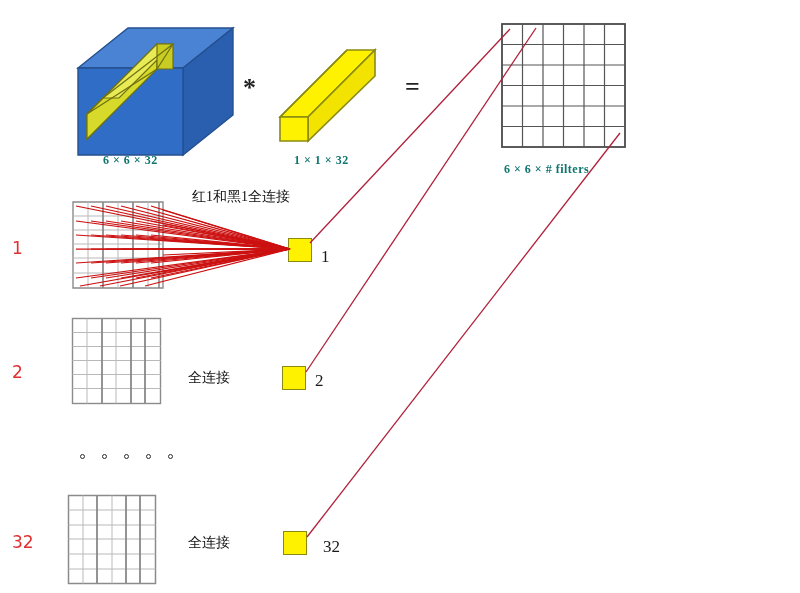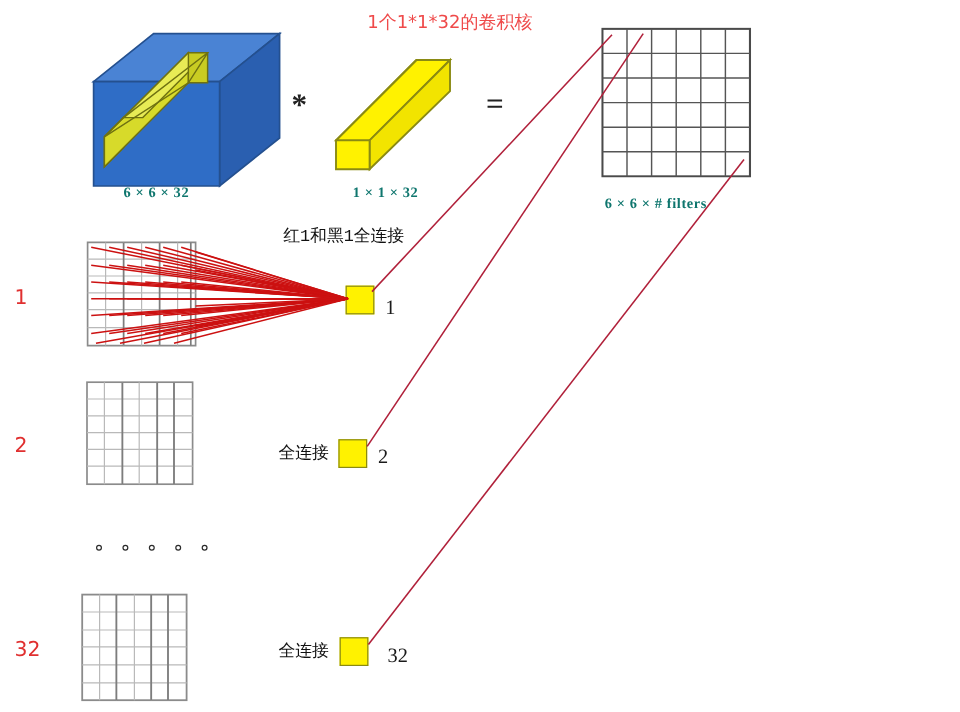--- a/index.html
+++ b/index.html
@@ -31,25 +31,24 @@
     white-space: nowrap;
     letter-spacing: 0.5px;
   }
   .cn-red {
     font-family: "DejaVu Sans", sans-serif;
     font-size: 15px;
     color: #ef4a4a;
     white-space: nowrap;
   }
   .cn-black {
-    font-family: Liberation Mono, monospace;
+    font-family: Liberation Serif, serif;
     font-size: 14px;
     color: #111111;
     white-space: nowrap;
-    margin-left: 44px;
   }
   .row-index {
     font-family: "DejaVu Sans", sans-serif;
     font-size: 17px;
     color: #e03030;
     white-space: nowrap;
   }
   .node-index {
     font-family: "Liberation Serif", serif;
     font-size: 17px;
@@ -129,21 +128,20 @@
       <polygon points="5,79 72,12 100,12 33,79" fill="#fff200" stroke="#8a8a13" stroke-width="1.6"></polygon>
 
       <polygon points="33,79 100,12 100,38 33,103" fill="#f2e400" stroke="#8a8a13" stroke-width="1.6"></polygon>
 
       <polygon points="5,79 33,79 33,103 5,103" fill="#fff200" stroke="#8a8a13" stroke-width="1.6"></polygon>
 
       <polygon points="5,79 72,12 72,12 5,79" fill="none" stroke="#8a8a13" stroke-width="1.6"></polygon>
     </svg>
   </div>
   <div class="abs dim-label" style="left:294px; top:153px;">1 × 1 × 32</div>
-  <div class="abs cn-red" style="left:306px; top:9px;">1个1*1*32的卷积核</div>
 
   <div class="abs op-symbol" style="left:405px; top:72px;">=</div>
 
   <div class="grid-wrap" style="left:501px; top:23px;">
     <svg class="grid-svg" width="125" height="125" viewBox="0 0 125 125">
       <rect x="1" y="1" width="123" height="123" fill="#ffffff" stroke="#4a4a4a" stroke-width="1.8"></rect>
       <g stroke="#555555" stroke-width="1.2">
         <line x1="21.5" y1="1" x2="21.5" y2="124"></line>
         <line x1="42" y1="1" x2="42" y2="124"></line>
         <line x1="62.5" y1="1" x2="62.5" y2="124"></line>

